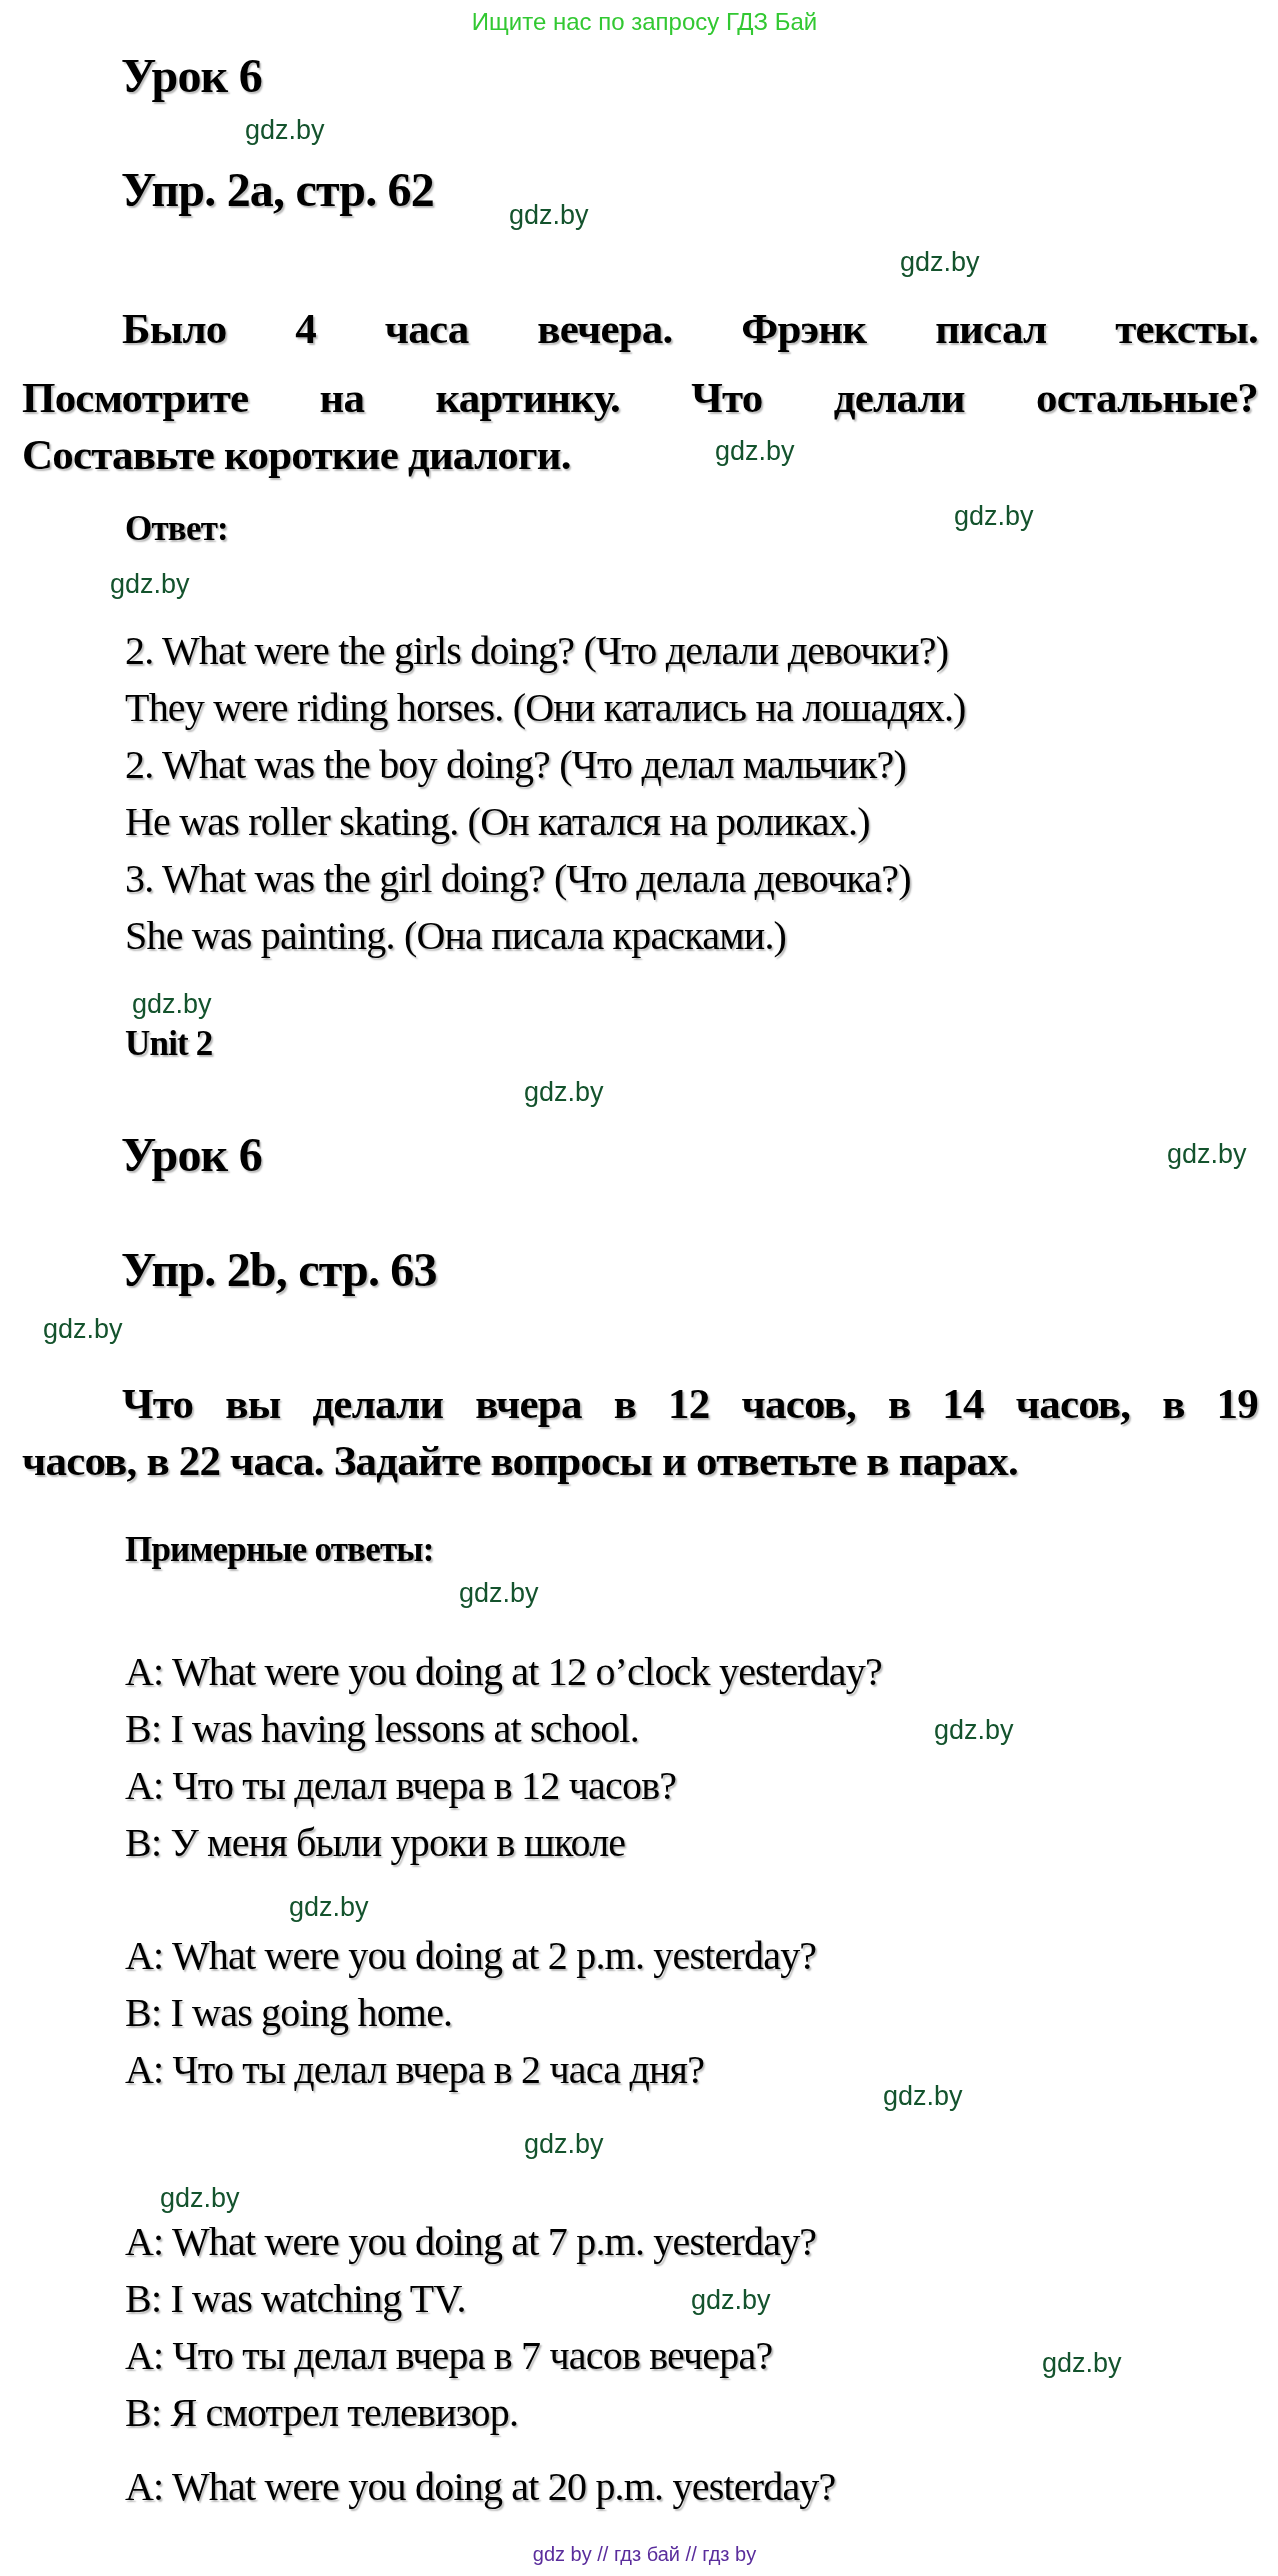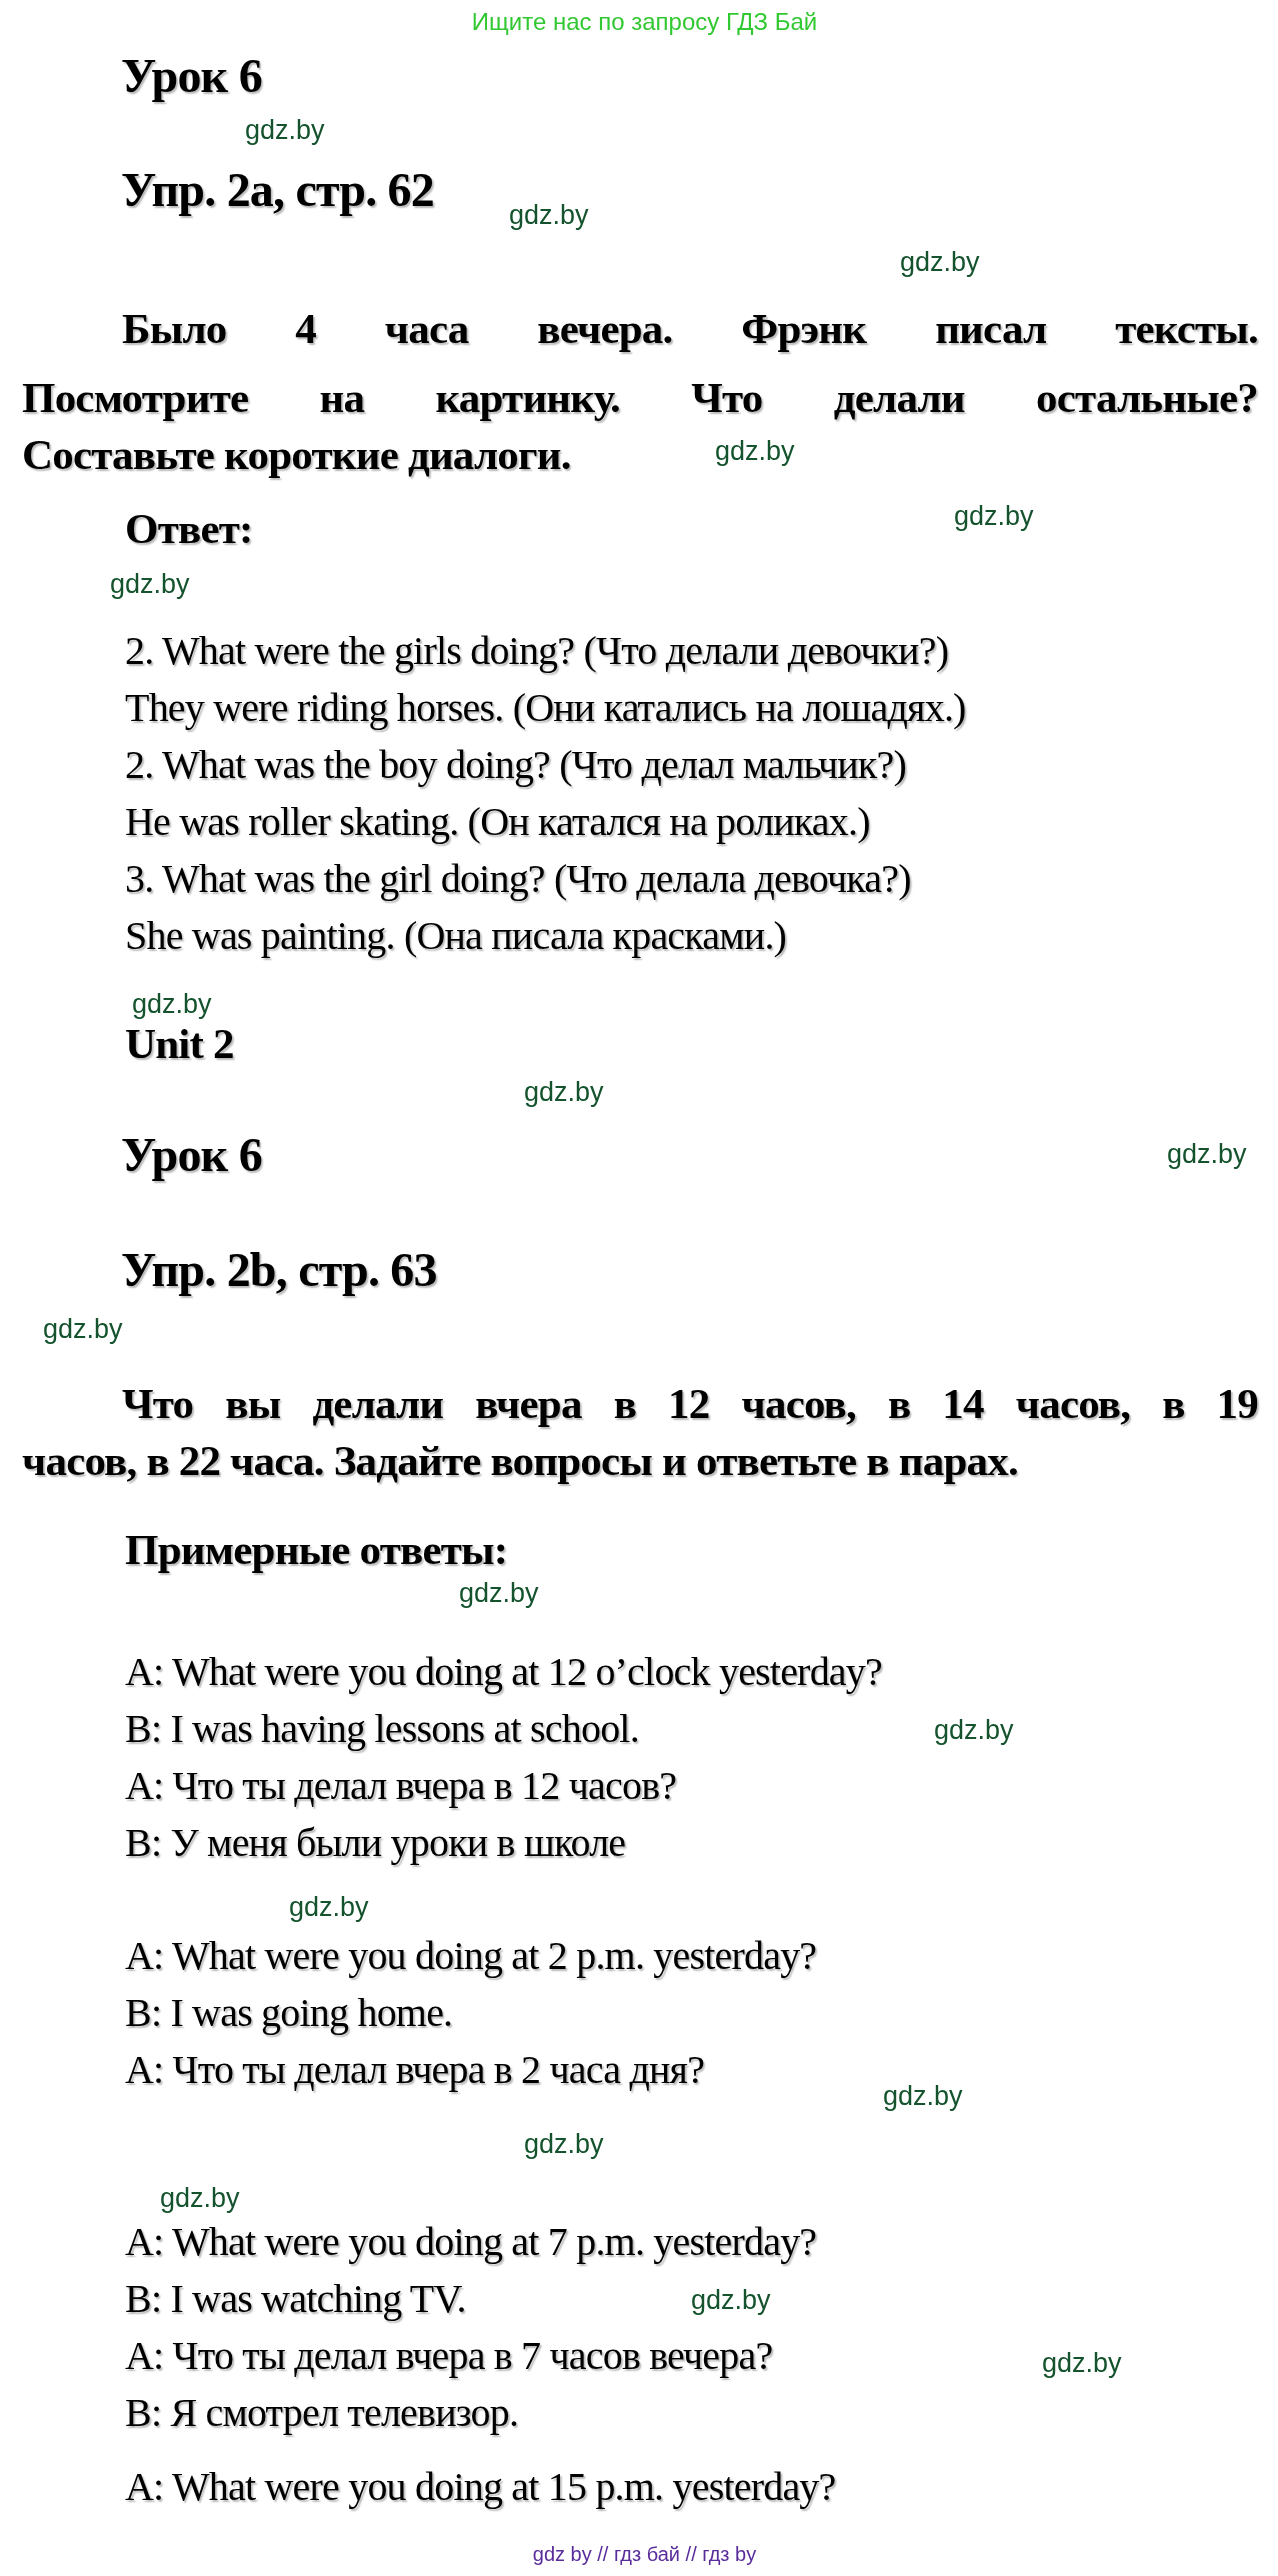--- a/index.html
+++ b/index.html
@@ -19,21 +19,21 @@
     font-size:24px;font-weight:500;
     color:#32c832;
   }
   .serif{
     position:absolute;
     letter-spacing:-0.8px;
     text-shadow:1.7px 1.7px 1.7px rgba(0,0,0,0.28);
     white-space:nowrap;
   }
   .h-big{font-size:48px;font-weight:700;line-height:52px;}
-  .h-mid{font-size:43px;font-weight:700;line-height:48px;}
+  .h-mid{font-size:35px;font-weight:700;line-height:48px;}
   .para{
     position:absolute;left:22px;width:1236px;
     font-size:43px;font-weight:700;line-height:57px;
     letter-spacing:-0.8px;
     text-shadow:1.7px 1.7px 1.7px rgba(0,0,0,0.28);
   }
   .para .jline{text-align:justify;text-align-last:justify;margin-top:12px;}
   .para .indent{padding-left:100px;}
   .para .lline{text-align:left;}
   .lines{
@@ -108,21 +108,21 @@
   </div>
 
   <div class="lines" style="top:2213px">
     <div>A: What were you doing at 7 p.m. yesterday?</div>
     <div>B: I was watching TV.</div>
     <div>A: Что ты делал вчера в 7 часов вечера?</div>
     <div>B: Я смотрел телевизор.</div>
   </div>
 
   <div class="lines" style="top:2458px">
-    <div>A: What were you doing at 15 p.m. yesterday?</div>
+    <div>A: What were you doing at 20 p.m. yesterday?</div>
   </div>
 
   <span class="wm" style="left:245px;top:115px">gdz.by</span>
   <span class="wm" style="left:509px;top:200px">gdz.by</span>
   <span class="wm" style="left:900px;top:247px">gdz.by</span>
   <span class="wm" style="left:715px;top:436px">gdz.by</span>
   <span class="wm" style="left:954px;top:501px">gdz.by</span>
   <span class="wm" style="left:110px;top:569px">gdz.by</span>
   <span class="wm" style="left:132px;top:989px">gdz.by</span>
   <span class="wm" style="left:524px;top:1077px">gdz.by</span>

